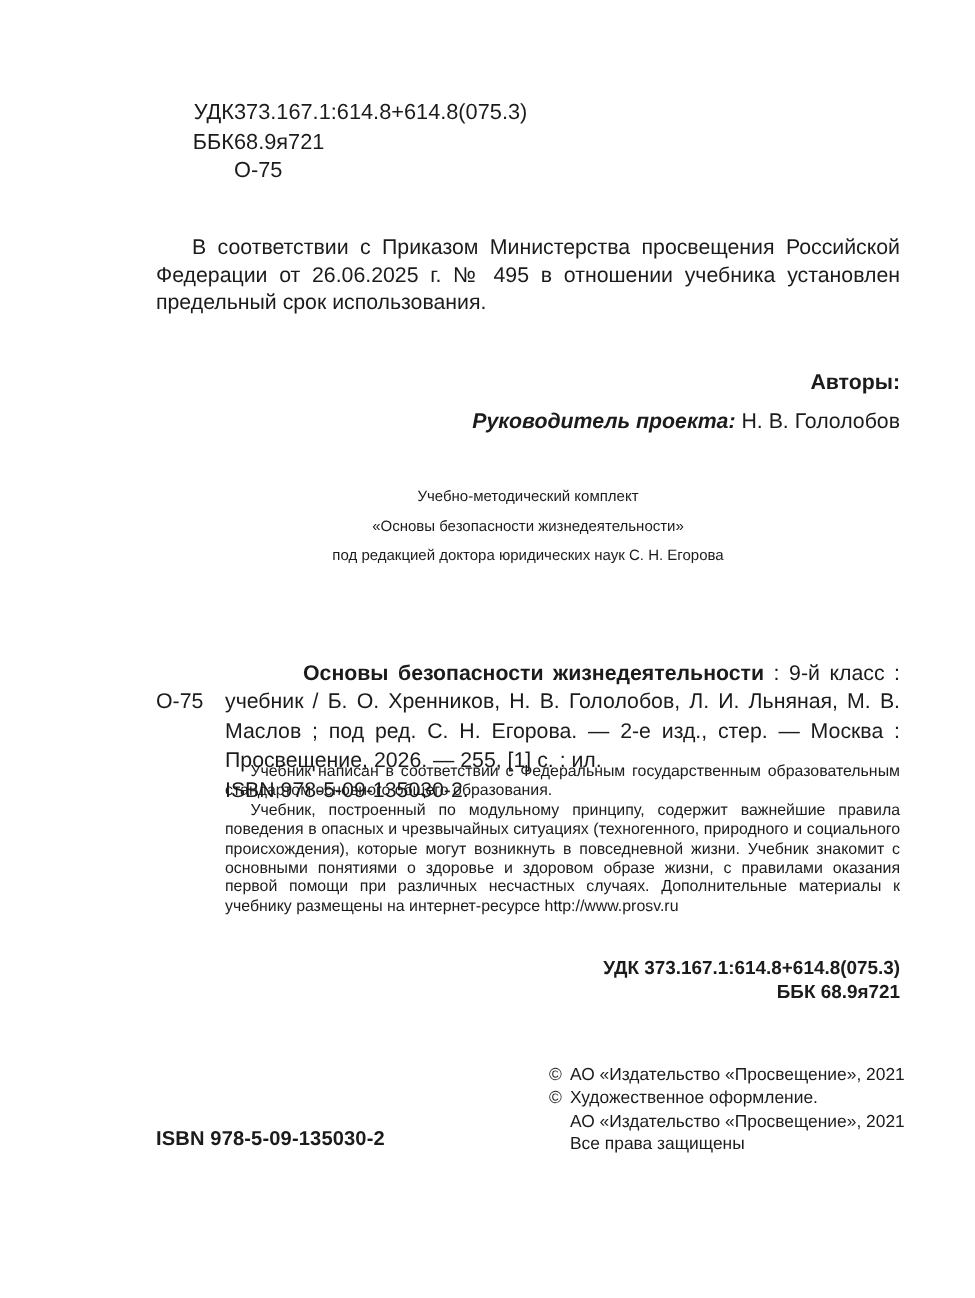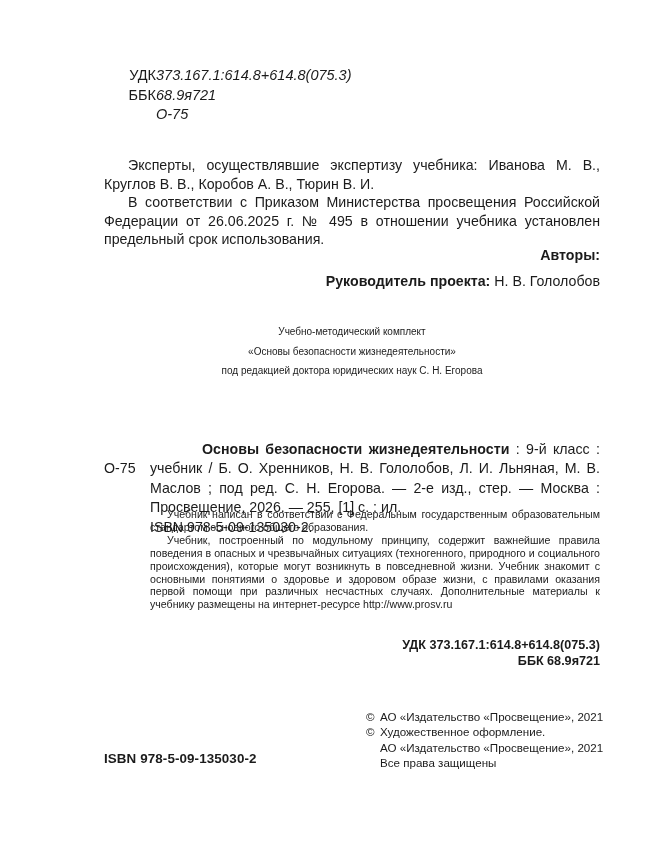--- a/index.html
+++ b/index.html
@@ -34,21 +34,21 @@
     font-size: 14.5px;
     line-height: 19.5px;
     white-space: nowrap;
   }
   #classification .row { display: block; }
   #classification .lbl {
     display: inline-block;
     width: 52px;
     text-align: right;
   }
-  #classification .val { display: inline-block; font-style: italic; }
+  #classification .val { display: inline-block; }
 
   
   #front-matter {
     left: 104px;
     top: 156px;
     width: 496px;
     font-size: 14.2px;
     line-height: 18.6px;
   }
   #front-matter p {
@@ -64,21 +64,21 @@
     left: 104px;
     top: 245px;
     width: 496px;
     font-size: 14.2px;
     line-height: 21px;
     text-align: right;
   }
   #authors-block .heading { font-weight: bold; }
   #authors-block .names { margin-top: 2px; }
   #authors-block .lead { margin-top: 5px; }
-  #authors-block .lead .lead-label { font-weight: bold; }
+  #authors-block .lead .lead-label { font-weight: bold; font-style: italic; }
 
   
   #umk-block {
     left: 104px;
     top: 322px;
     width: 496px;
     font-size: 10px;
     line-height: 19.5px;
     text-align: center;
   }
@@ -175,21 +175,20 @@
     </span>
     <span class="row">
       <span class="lbl">ББК</span><span class="val">68.9я721</span>
     </span>
     <span class="row">
       <span class="lbl"></span><span class="val">О-75</span>
     </span>
   </div>
 
   <div class="blk" id="front-matter">
-    <p>Эксперты, осуществлявшие экспертизу учебника: Иванова М. В., Круглов В. В., Коробов А. В., Тюрин В. И.</p>
     <p>В соответствии с Приказом Министерства просвещения Российской Федерации от 26.06.2025 г. № 495 в отношении учебника установлен предельный срок использования.</p>
   </div>
 
   <div class="blk" id="authors-block">
     <div class="heading">Авторы:</div>
     <div class="lead">
       <span class="lead-label">Руководитель проекта:</span>
       <span>Н. В. Гололобов</span>
     </div>
   </div>

